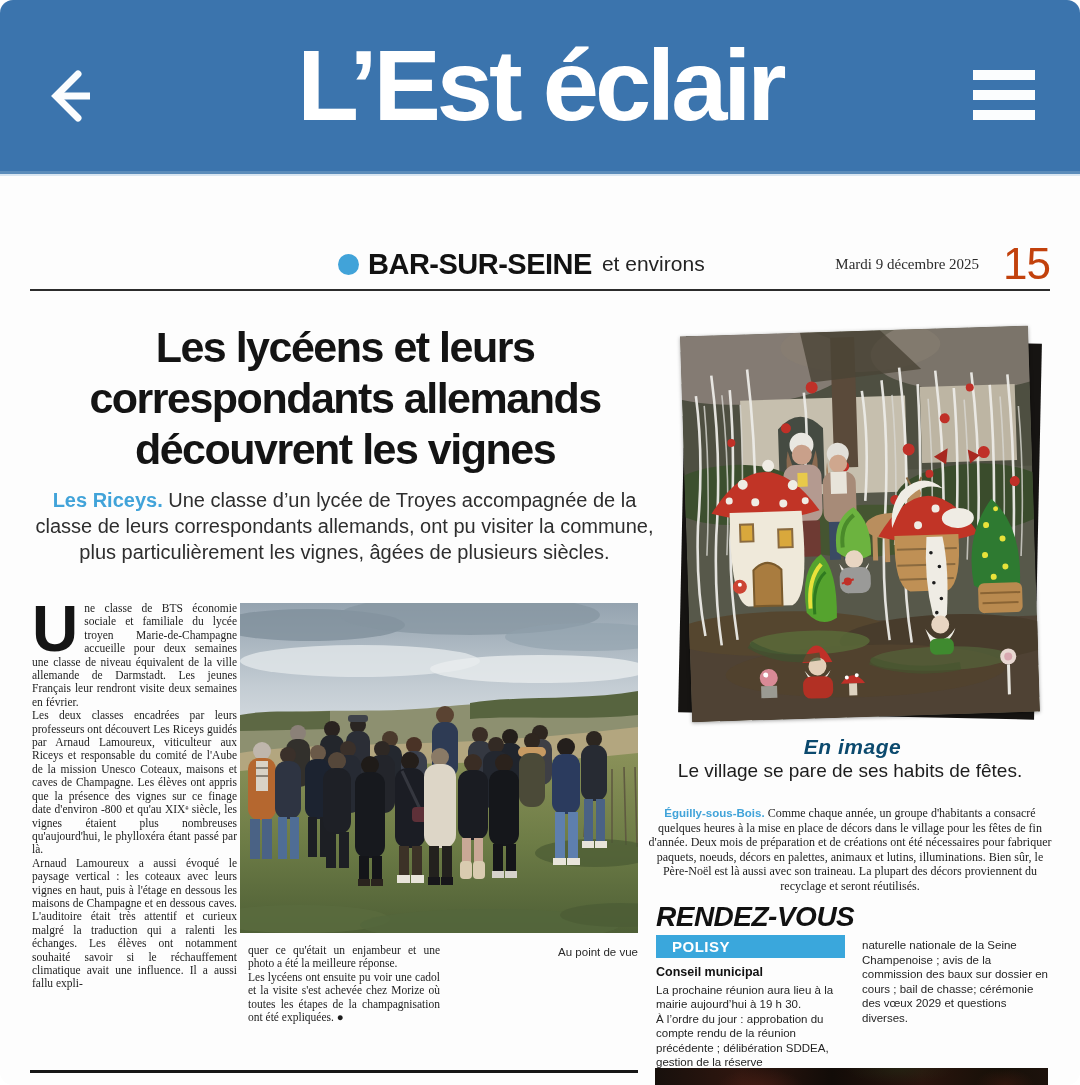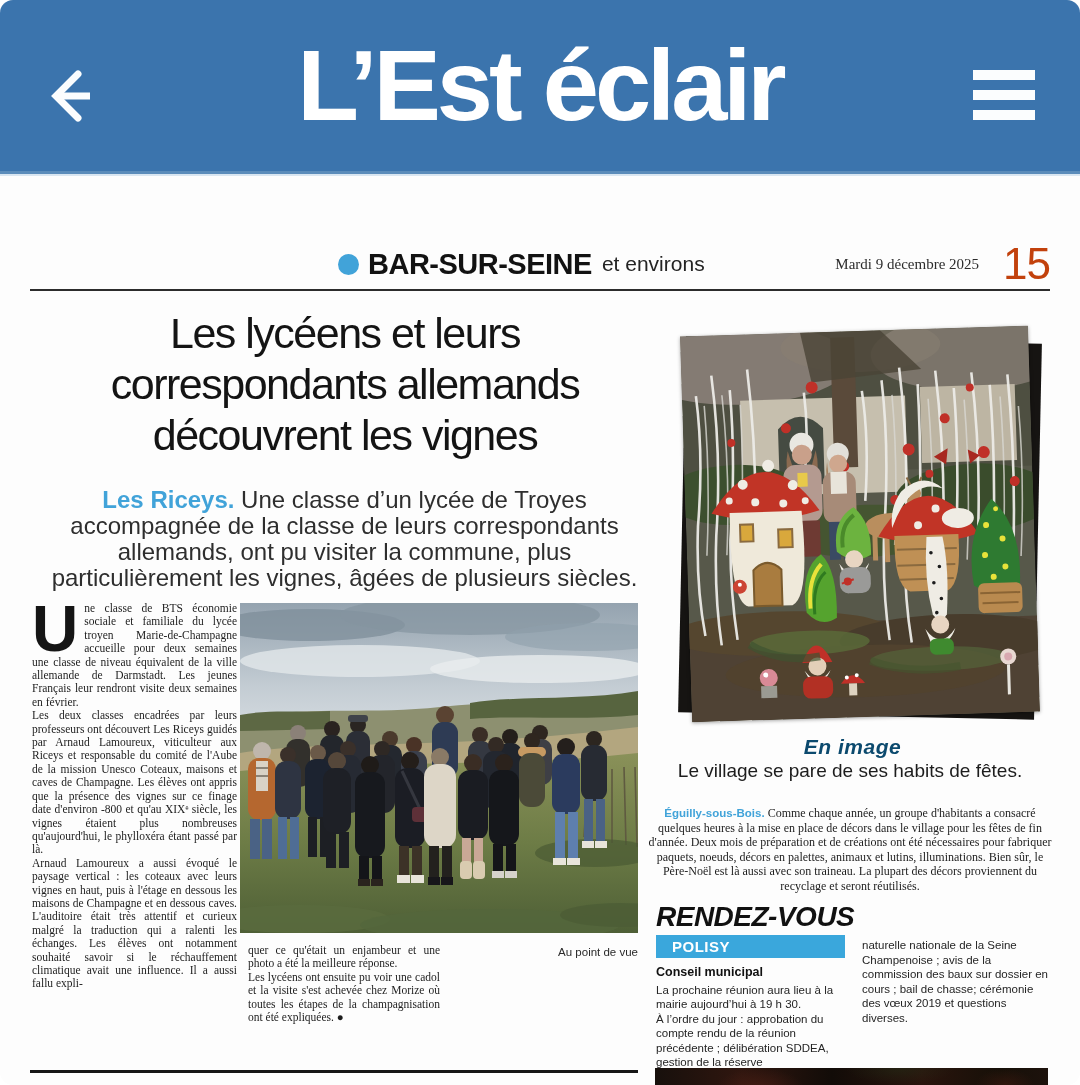--- a/index.html
+++ b/index.html
@@ -20,23 +20,23 @@
   
   .sectionrow{left:338px;top:240px;width:712px;height:48px;display:flex;align-items:center;}
   .bluedot{width:21px;height:21px;border-radius:50%;background:#41a3d9;margin-right:9px;flex:0 0 auto;}
   .sectionname{font-size:29px;font-weight:900;letter-spacing:-0.5px;color:#121212;white-space:nowrap;}
   .sectionsuffix{font-size:21px;color:#242424;margin-left:10px;white-space:nowrap;}
   .sectiondate{margin-left:auto;font-family:"Liberation Serif",serif;font-size:15px;color:#2c2c2c;white-space:nowrap;}
   .pagenum{font-size:44px;font-weight:400;color:#c2410c;margin-left:24px;letter-spacing:-1px;}
   .rule1{left:30px;top:289px;width:1020px;height:2px;background:#2c2c2c;}
 
   
-  .headline{left:30px;top:308px;width:630px;text-align:center;font-size:43px;line-height:51px;
-            font-weight:400;letter-spacing:-1.5px;color:#141414;white-space:pre-line;}
-  .lead{left:32px;top:487px;width:625px;text-align:center;font-size:24px;line-height:26px;color:#2e2e2e;}
+  .headline{left:30px;top:322px;width:630px;text-align:center;font-size:43px;line-height:51px;
+            font-weight:700;letter-spacing:-1.5px;color:#141414;white-space:pre-line;}
+  .lead{left:32px;top:487px;width:625px;text-align:center;font-size:20px;line-height:26px;color:#2e2e2e;}
   .lead .loc{color:#41a3d9;font-weight:700;}
 
   .bodytext{font-family:"Liberation Serif",serif;font-size:11.5px;line-height:13.4px;
             text-align:justify;color:#1d1d1d;}
   .col1{left:32px;top:602px;width:205px;}
   .col1 p,.col2text p{margin:0;}
   .dropcap{float:left;font-family:"Liberation Sans",sans-serif;font-weight:900;font-size:64px;
            line-height:52px;margin:1px 6px 0 0;color:#151515;}
 
   .photo1{left:240px;top:603px;width:398px;height:330px;overflow:hidden;}
@@ -495,21 +495,21 @@
   </p>
 
   <div class="abs rdvtitle">RENDEZ-VOUS</div>
   <div class="abs polisy">POLISY</div>
   <div class="abs rdvcol rdvcol1">
     <h4>Conseil municipal</h4>
     <p>La prochaine réunion aura lieu à la mairie aujourd’hui à 19 h 30.</p>
     <p>À l’ordre du jour : approbation du compte rendu de la réunion précédente ; délibération SDDEA, gestion de la réserve</p>
   </div>
   <div class="abs rdvcol rdvcol2">
-    <p>naturelle nationale de la Seine Champenoise ; avis de la commission des baux sur dossier en cours ; bail de chasse; cérémonie des vœux 2019 et questions diverses.</p>
+    <p>naturelle nationale de la Seine Champenoise ; avis de la commission des baux sur dossier en cours ; bail de chasse; cérémonie des vœux 2029 et questions diverses.</p>
   </div>
 
   <div class="abs photo3">
     <i style="left:60px;width:90px;background:radial-gradient(ellipse at 50% 120%,#5a2418,transparent 70%);"></i>
     <i style="left:190px;width:110px;background:radial-gradient(ellipse at 50% 0%,#243018,transparent 70%);"></i>
     <i style="left:320px;width:60px;background:radial-gradient(ellipse at 50% 100%,#4a1c12,transparent 70%);"></i>
   </div>
 
 </div>
 

